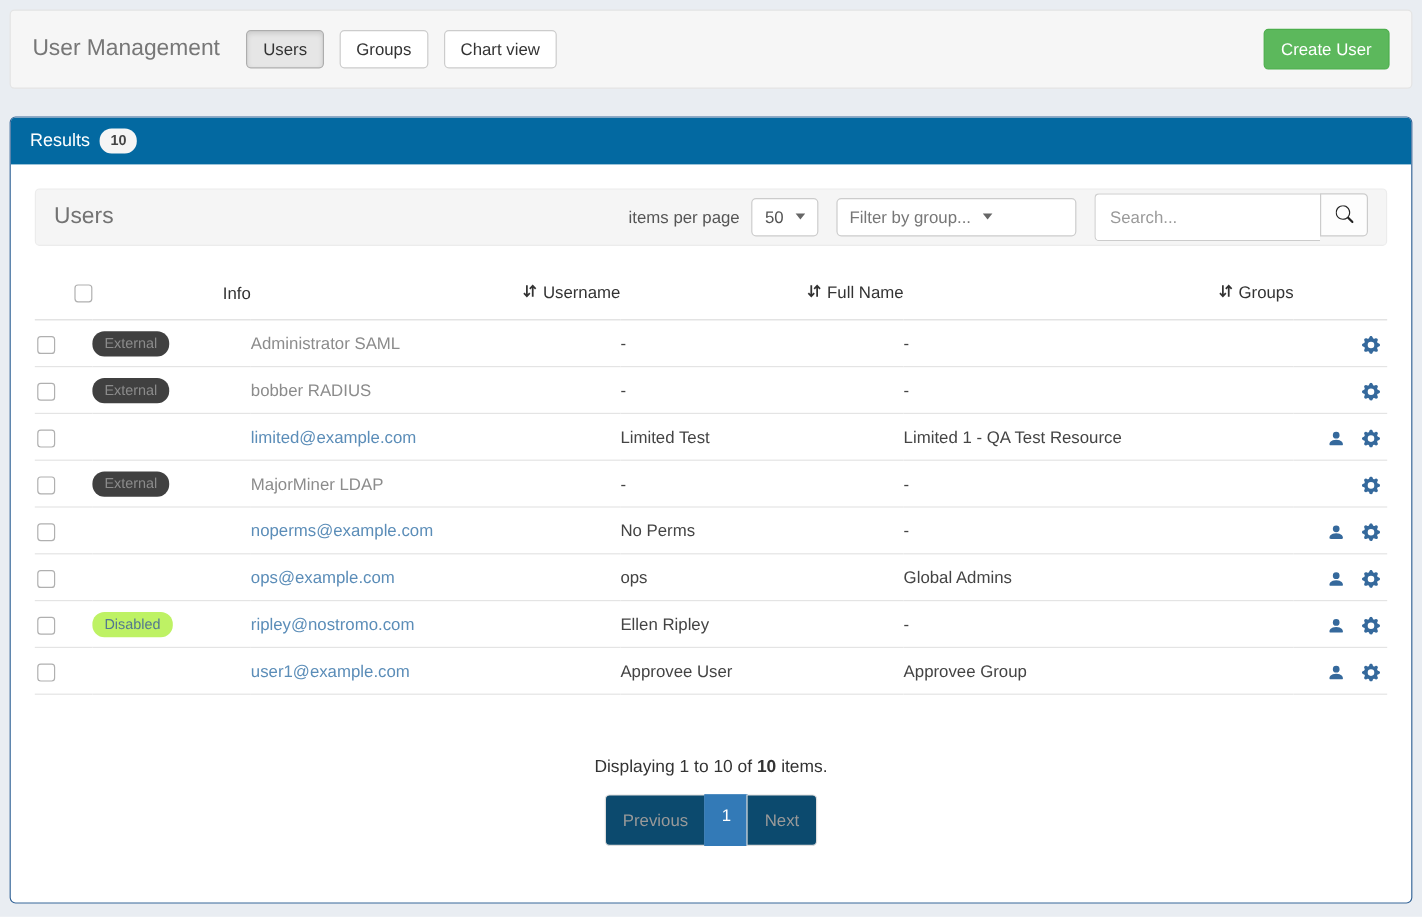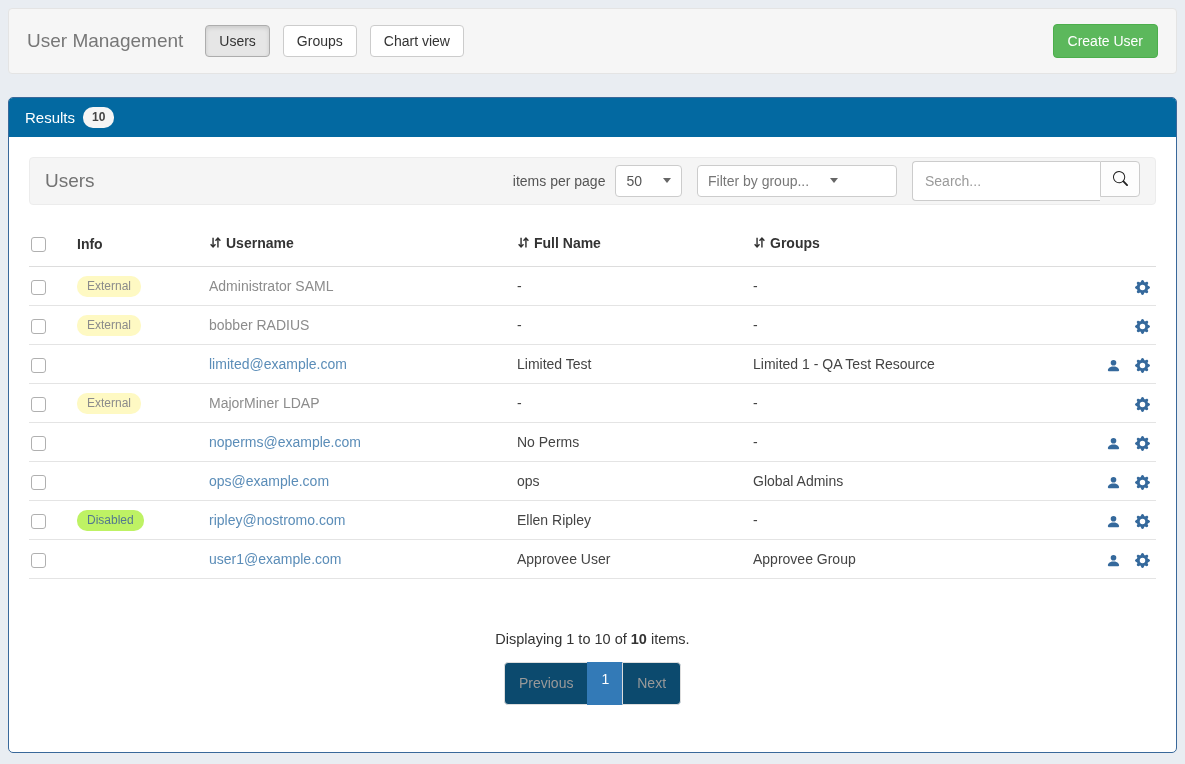--- a/index.html
+++ b/index.html
@@ -97,21 +97,21 @@
   .ipp-label { color: #555; }
   .ipp-select { margin-left: -5px; }
   .select {
     background: #fff;
     border: 1px solid #ccc;
     border-radius: 4px;
     height: 32px;
     display: inline-flex;
     align-items: center;
     padding: 0 10px;
-    gap: 21px;
+    gap: 10px;
     cursor: pointer;
     color: #555;
   }
   .select .caret {
     width: 0; height: 0;
     border-left: 4px solid transparent;
     border-right: 4px solid transparent;
     border-top: 5px solid #666;
   }
   .select.filter { width: 200px; color: #777; }
@@ -144,22 +144,22 @@
 
   
   table { width: 100%; border-collapse: collapse; margin-top: 6px; }
   col.c-check { width: 48px; }
   col.c-info { width: 132px; }
   col.c-username { width: 308px; }
   col.c-fullname { width: 236px; }
   col.c-groups { width: 325px; }
   col.c-actions { width: 78px; }
   th {
-    text-align: left;
-    font-weight: bold;
+    text-align: right;
+    font-weight: normal;
     color: #333;
     padding: 24px 0 14px 0;
     border-bottom: 1px solid #ddd;
     font-size: 14px;
   }
   th .sort-wrap { display: inline-flex; align-items: center; gap: 4px; cursor: pointer; }
   td {
     padding: 0;
     height: 39px;
     vertical-align: middle;
@@ -177,21 +177,21 @@
     cursor: pointer;
     margin-left: 2px;
   }
   .badge-pill {
     display: inline-block;
     font-size: 12px;
     border-radius: 10px;
     padding: 3px 10px;
     line-height: 1.3;
   }
-  .badge-pill.external { background: #fef9c3; color: #8b8b8b; }
+  .badge-pill.external { background: #404040; color: #8b8b8b; }
   .badge-pill.disabled { background: #bef264; color: #54788f; }
   .uname.link { color: #5b8db8; cursor: pointer; text-decoration: none; }
   .uname.muted { color: #8c8c8c; }
   .actions-cell { text-align: right; padding-right: 6px; white-space: nowrap; }
   .action-icon {
     color: #35699c;
     display: inline-flex;
     vertical-align: middle;
     margin-left: 10px;
     cursor: pointer;

